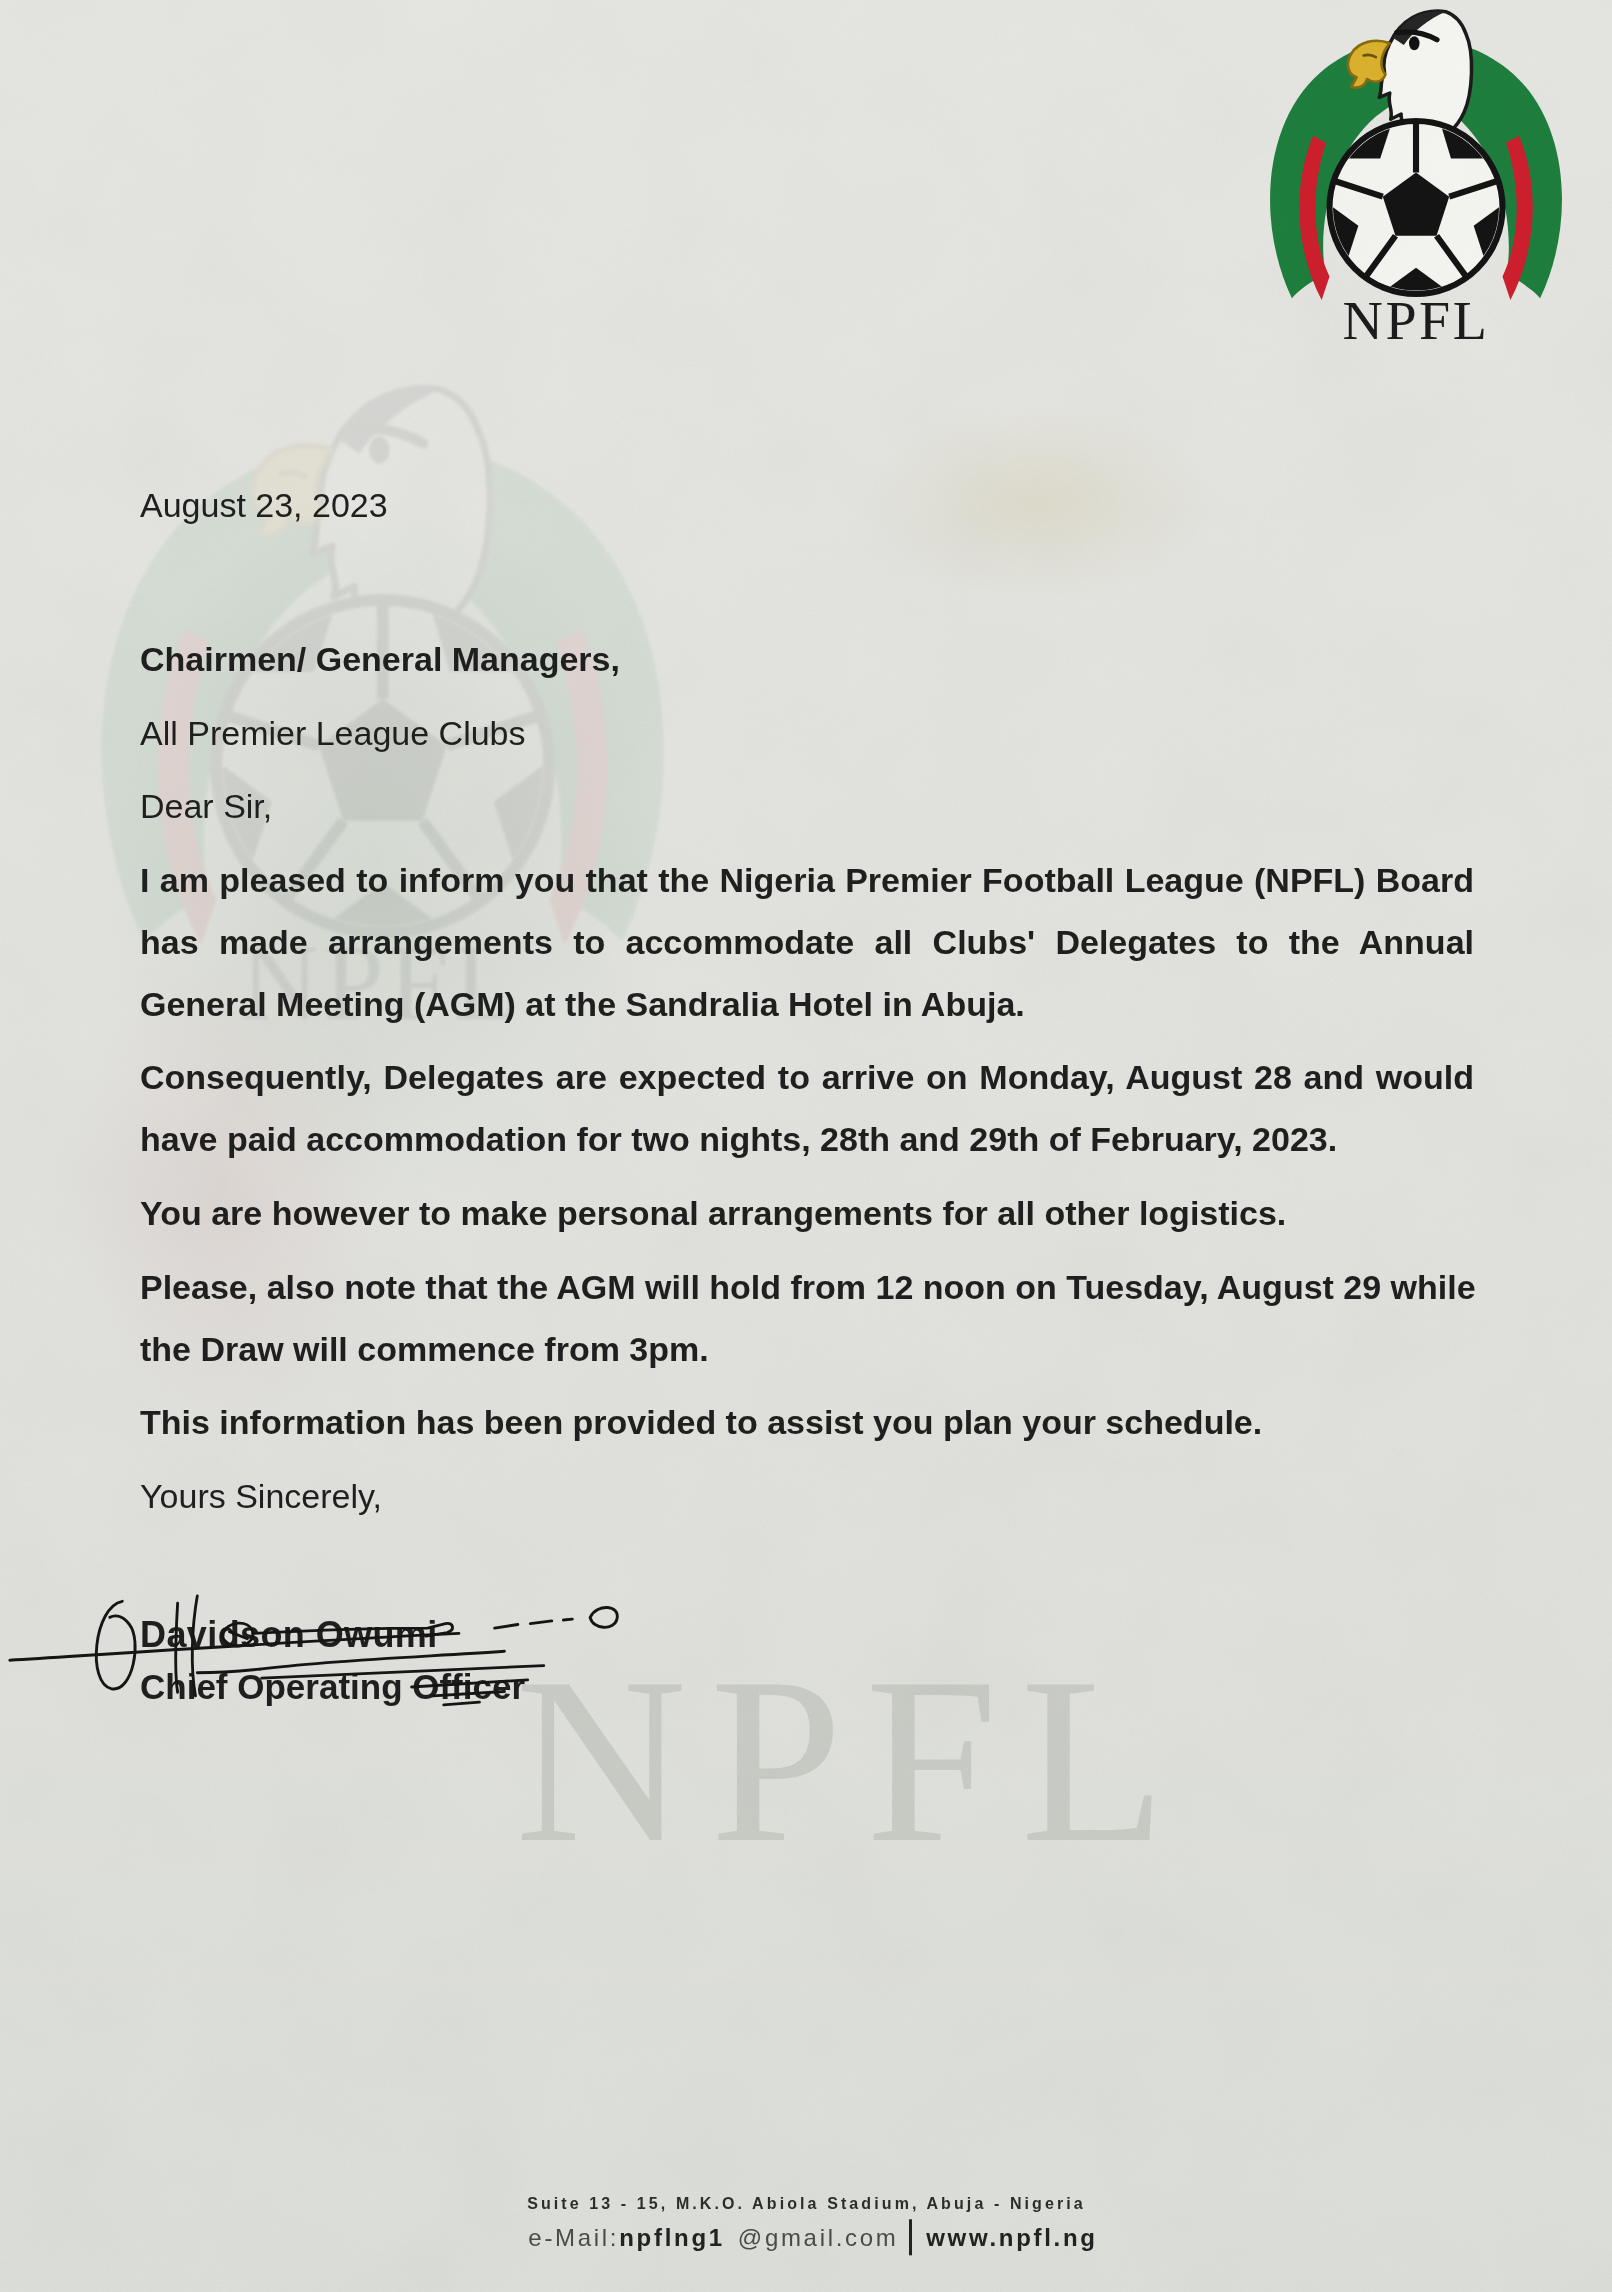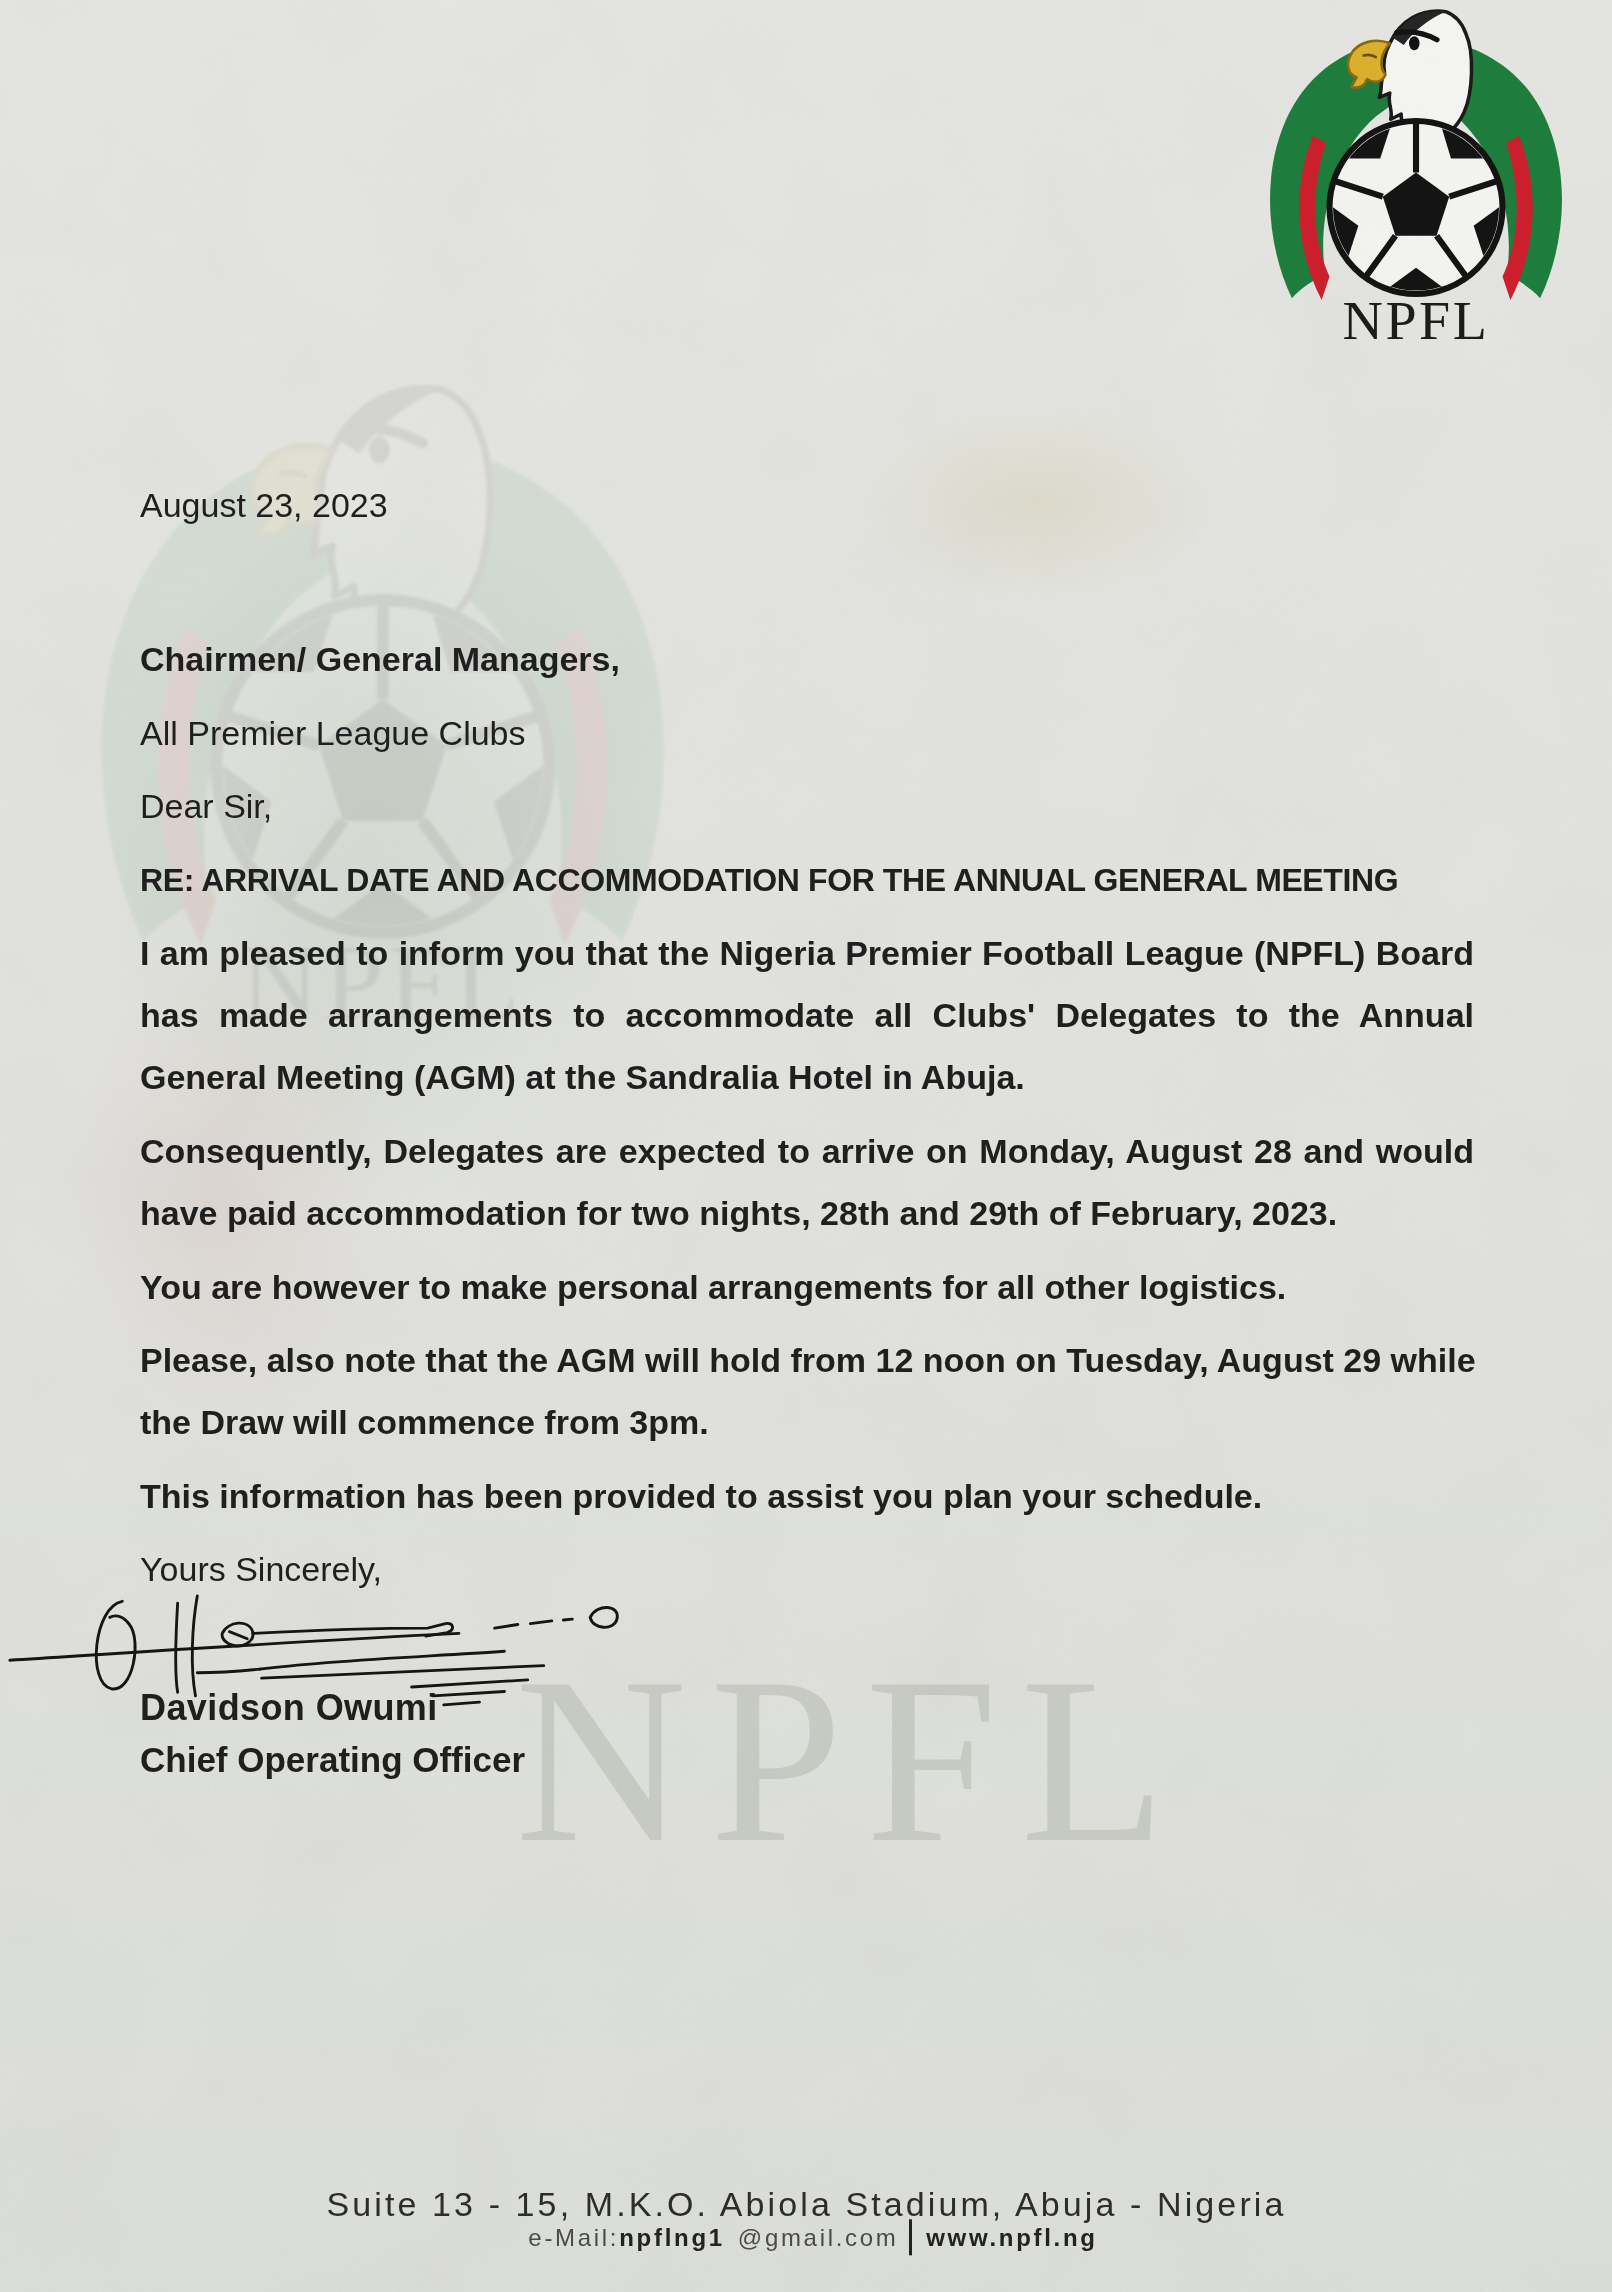--- a/index.html
+++ b/index.html
@@ -30,21 +30,21 @@
   .subject{font-weight:700;font-size:32px;letter-spacing:-0.4px;}
   p.para{margin:0 0 11.6px 0;}
   .jline{display:block;font-size:34px;line-height:62px;text-align:justify;text-align-last:justify;white-space:nowrap;font-weight:bold;}
   .jline.last{text-align-last:left;}
   .closing{margin-bottom:82px;}
   .signer-name{font-size:36px;font-weight:700;line-height:52px;letter-spacing:0.4px;}
   .signer-title{font-size:35px;font-weight:700;line-height:52px;}
   .signature{position:absolute;left:7.2px;top:1587px;width:627px;height:125px;}
   
   .footer{position:absolute;left:0;top:2187px;width:100%;text-align:center;}
-  .footer-address{font-size:34px;font-weight:400;letter-spacing:3.1px;color:#2d2d2d;line-height:34px;}
+  .footer-address{font-size:16px;font-weight:700;letter-spacing:3.1px;color:#2d2d2d;line-height:34px;}
   .footer-contact{font-size:24px;letter-spacing:2.7px;color:#454545;line-height:34px;}
   .footer-contact .lite{font-weight:500;color:#4c4c4c;margin-left:13px;}
   .footer-contact .strong{font-weight:700;color:#222;}
   .vbar{display:inline-block;width:2.7px;height:36px;background:#222;vertical-align:middle;margin:0 14.3px 0 10.7px;transform:translateY(-2.7px);}
 </style>
 </head>
 <body>
 
 <div class="page">
 
@@ -87,21 +87,20 @@
       </g>
       <text x="198" y="382" text-anchor="middle" font-family="Liberation Serif, DejaVu Serif, serif" font-size="64" letter-spacing="3" fill="#1c1c1c">NPFL</text>
     </g>
   </svg>
 
   <div class="content">
     <div class="blk date">August 23, 2023</div>
     <div class="blk bold">Chairmen/ General Managers,</div>
     <div class="blk">All Premier League Clubs</div>
     <div class="blk">Dear Sir,</div>
-    <div class="blk subject">RE: ARRIVAL DATE AND ACCOMMODATION FOR THE ANNUAL GENERAL MEETING</div>
 
     <p class="para">
       <span class="jline">I am pleased to inform you that the Nigeria Premier Football League (NPFL) Board</span>
       <span class="jline">has made arrangements to accommodate all Clubs' Delegates to the Annual</span>
       <span class="jline last">General Meeting (AGM) at the Sandralia Hotel in Abuja.</span>
     </p>
     <p class="para">
       <span class="jline">Consequently, Delegates are expected to arrive on Monday, August 28 and would</span>
       <span class="jline last">have paid accommodation for two nights, 28th and 29th of February, 2023.</span>
     </p>

